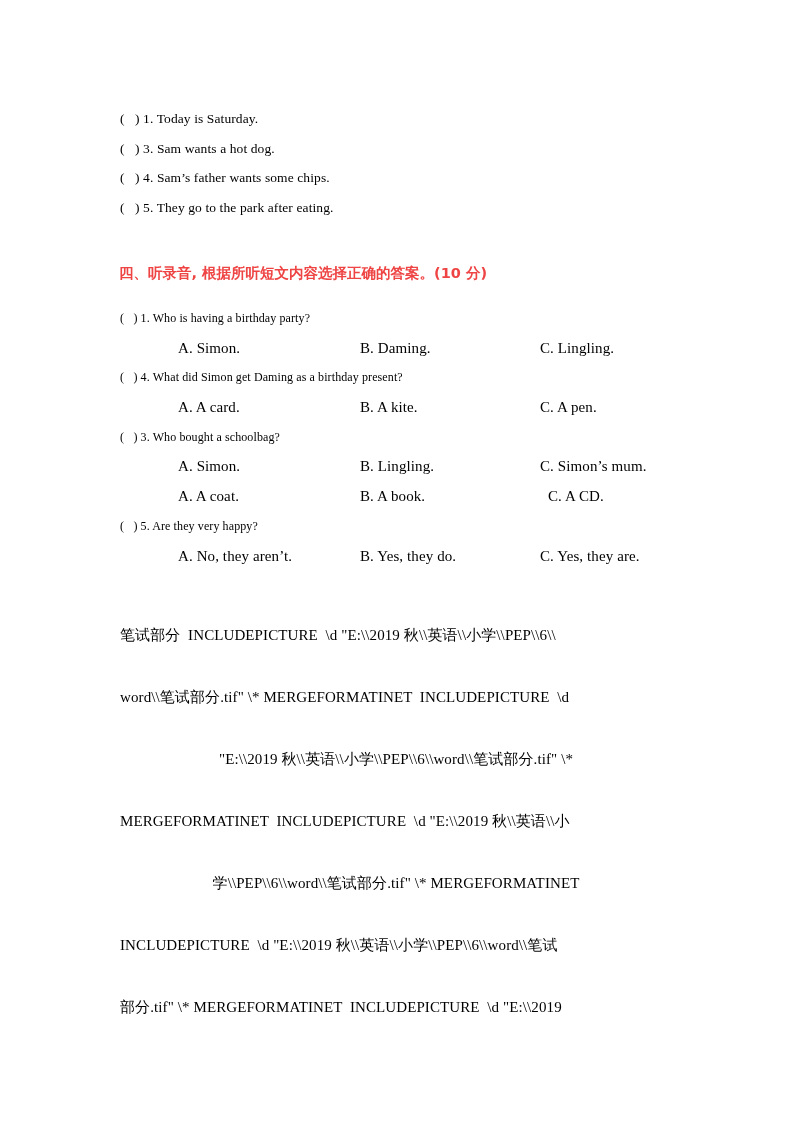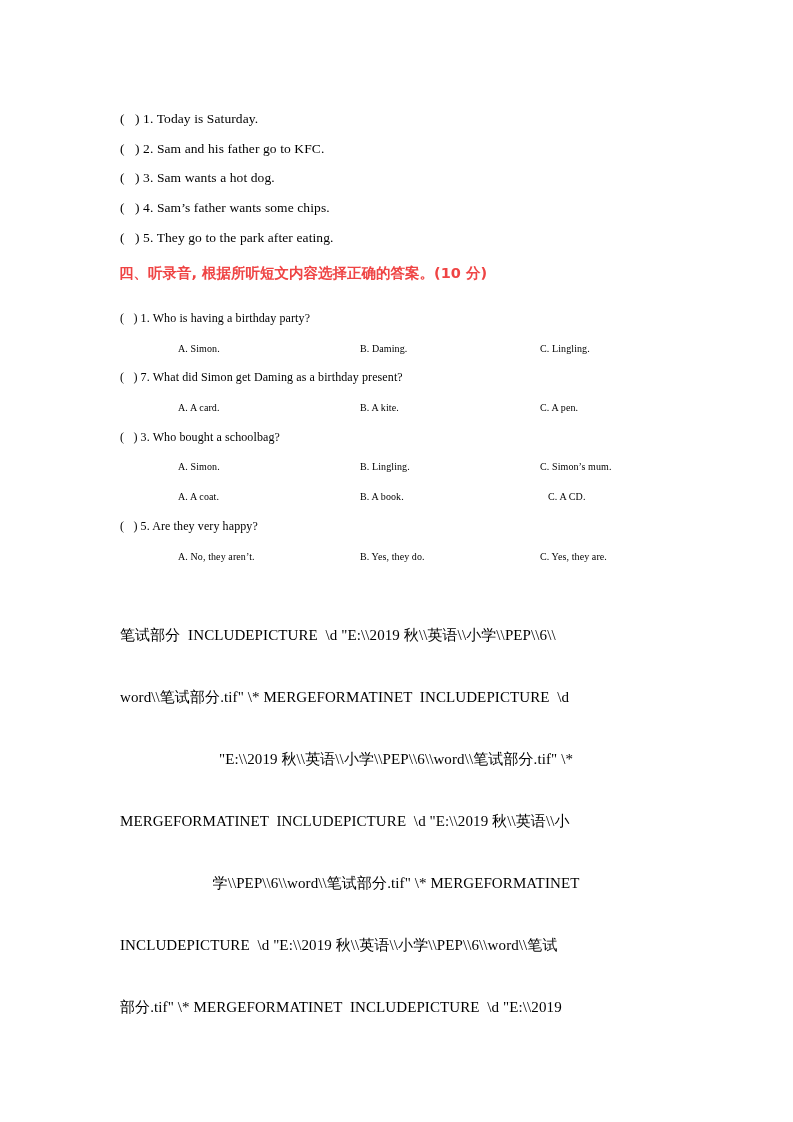--- a/index.html
+++ b/index.html
@@ -58,21 +58,21 @@
     top: 304px;
     width: 600px;
   }
   .mc-question {
     font-size: 12px;
     line-height: 29.7px;
     white-space: pre;
     letter-spacing: 0.1px;
   }
   .mc-options {
-    font-size: 10px;
+    font-size: 15px;
     line-height: 29.7px;
     position: relative;
     height: 29.7px;
   }
   .opt {
     position: absolute;
     top: 0;
     white-space: pre;
     letter-spacing: 0.1px;
   }
@@ -97,38 +97,37 @@
   .field-line.al-left   { text-align: left; }
   .field-line.al-center { text-align: center; }
 </style>
 </head>
 <body>
 
 <div class="page">
 
   <div class="tf-block">
     <div class="tf-row">(   ) 1. Today is Saturday.</div>
-    <div class="tf-row">(   ) 2. Sam and his father go to KFC.</div>
     <div class="tf-row">(   ) 3. Sam wants a hot dog.</div>
     <div class="tf-row">(   ) 4. Sam’s father wants some chips.</div>
     <div class="tf-row">(   ) 5. They go to the park after eating.</div>
   </div>
 
   <div class="section-heading">四、听录音, 根据所听短文内容选择正确的答案。(10 分)</div>
 
   <div class="mc-block">
 
     <div class="mc-question">(   ) 1. Who is having a birthday party?</div>
     <div class="mc-options">
       <span class="opt opt-a">A. Simon.</span>
       <span class="opt opt-b">B. Daming.</span>
       <span class="opt opt-c">C. Lingling.</span>
     </div>
 
-    <div class="mc-question">(   ) 7. What did Simon get Daming as a birthday present?</div>
+    <div class="mc-question">(   ) 4. What did Simon get Daming as a birthday present?</div>
     <div class="mc-options">
       <span class="opt opt-a">A. A card.</span>
       <span class="opt opt-b">B. A kite.</span>
       <span class="opt opt-c">C. A pen.</span>
     </div>
 
     <div class="mc-question">(   ) 3. Who bought a schoolbag?</div>
     <div class="mc-options">
       <span class="opt opt-a">A. Simon.</span>
       <span class="opt opt-b">B. Lingling.</span>

